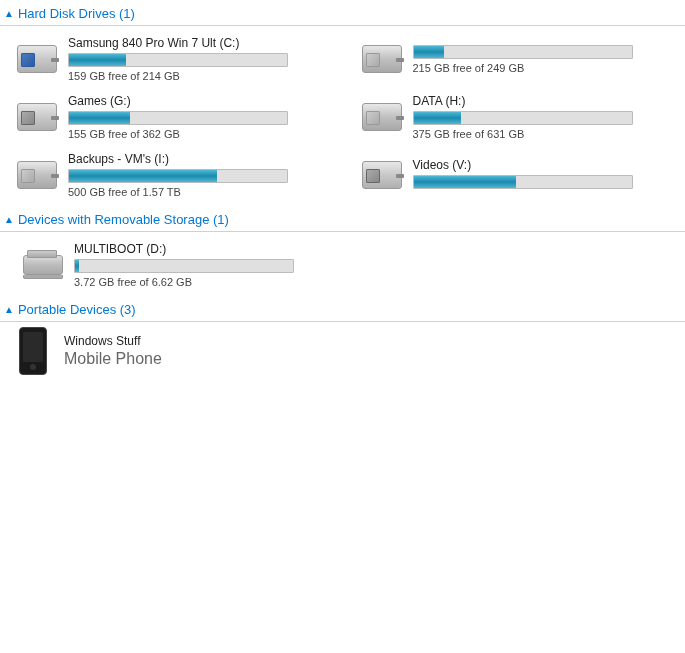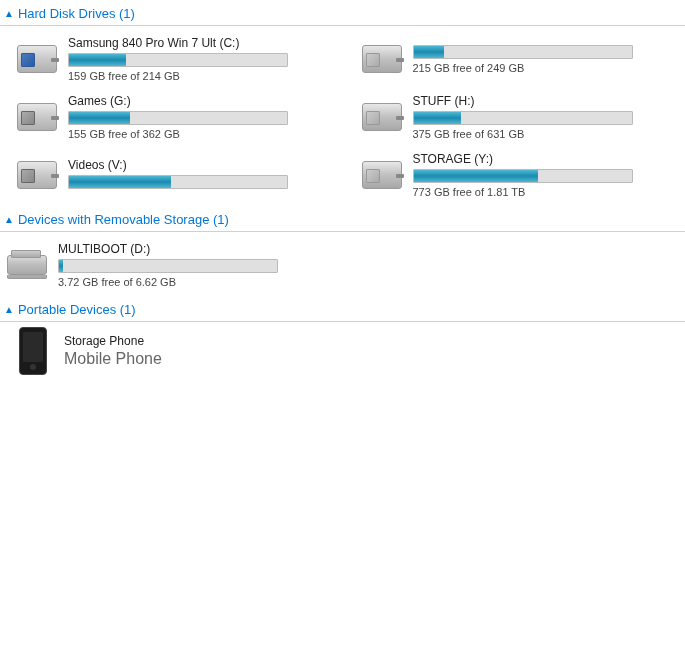--- a/index.html
+++ b/index.html
@@ -247,74 +247,74 @@
       <div class="drive-item">
         <div class="drive-icon">
           <div class="hdd-icon">
             <div class="hdd-body" style="background: linear-gradient(180deg,#e8e8e8,#c0c0c0,#a8a8a8);">
               <div class="hdd-label-area generic"></div>
               <div class="hdd-connector"></div>
             </div>
           </div>
         </div>
         <div class="drive-info">
-          <div class="drive-name">STUFF (H:)</div>
+          <div class="drive-name">DATA (H:)</div>
           <div class="progress-bar-container">
             <div class="progress-bar" style="width: 22%"></div>
           </div>
           <div class="drive-free">375 GB free of 631 GB</div>
         </div>
       </div>
 
+      <div class="drive-item">
+        <div class="drive-icon">
+          <div class="hdd-icon">
+            <div class="hdd-body" style="background: linear-gradient(180deg,#e8e8e8,#c0c0c0,#a8a8a8);">
+              <div class="hdd-label-area generic"></div>
+              <div class="hdd-connector"></div>
+            </div>
+          </div>
+        </div>
+        <div class="drive-info">
+          <div class="drive-name">Backups - VM's (I:)</div>
+          <div class="progress-bar-container">
+            <div class="progress-bar" style="width: 68%"></div>
+          </div>
+          <div class="drive-free">500 GB free of 1.57 TB</div>
+        </div>
+      </div>
 
       <div class="drive-item">
         <div class="drive-icon">
           <div class="hdd-icon">
             <div class="hdd-body">
               <div class="hdd-label-area" style="background: linear-gradient(135deg,#aaa,#888); border-color:#666;"></div>
               <div class="hdd-connector"></div>
             </div>
           </div>
         </div>
         <div class="drive-info">
           <div class="drive-name">Videos (V:)</div>
           <div class="progress-bar-container">
             <div class="progress-bar" style="width: 47%"></div>
           </div>
         </div>
       </div>
 
-      <div class="drive-item">
-        <div class="drive-icon">
-          <div class="hdd-icon">
-            <div class="hdd-body" style="background: linear-gradient(180deg,#e8e8e8,#c0c0c0,#a8a8a8);">
-              <div class="hdd-label-area generic"></div>
-              <div class="hdd-connector"></div>
-            </div>
-          </div>
-        </div>
-        <div class="drive-info">
-          <div class="drive-name">STORAGE (Y:)</div>
-          <div class="progress-bar-container">
-            <div class="progress-bar" style="width: 57%"></div>
-          </div>
-          <div class="drive-free">773 GB free of 1.81 TB</div>
-        </div>
-      </div>
     </div>
 
   </div>
 
   <div class="section">
     <div class="section-header">
       <span class="chevron">▲</span>
       <span class="section-title">Devices with Removable Storage (1)</span>
     </div>
 
-    <div style="padding: 0 2px;">
+    <div style="padding: 0 18px;">
       <div class="drive-item" style="max-width: 350px;">
         <div class="drive-icon">
           <div class="hdd-icon">
             <div class="hdd-body" style="background: linear-gradient(180deg,#ddd,#bbb,#aaa); height:20px; top:6px;">
             </div>
             <div style="
               position:absolute;
               width:30px;
               height:8px;
               background:linear-gradient(180deg,#ccc,#aaa);
@@ -333,32 +333,32 @@
           </div>
           <div class="drive-free">3.72 GB free of 6.62 GB</div>
         </div>
       </div>
     </div>
   </div>
 
   <div class="section">
     <div class="section-header">
       <span class="chevron">▲</span>
-      <span class="section-title">Portable Devices (1)</span>
+      <span class="section-title">Portable Devices (3)</span>
     </div>
 
     <div style="padding: 0 8px;">
       <div class="drive-item">
         <div class="drive-icon">
           <div class="phone-icon-wrap">
             <div class="phone-screen"></div>
             <div class="phone-btn"></div>
           </div>
         </div>
         <div class="drive-info">
-          <div class="device-name">Storage Phone</div>
+          <div class="device-name">Windows Stuff</div>
           <div class="device-type">Mobile Phone</div>
         </div>
       </div>
     </div>
   </div>
 
 </div>
 
 </body></html>

